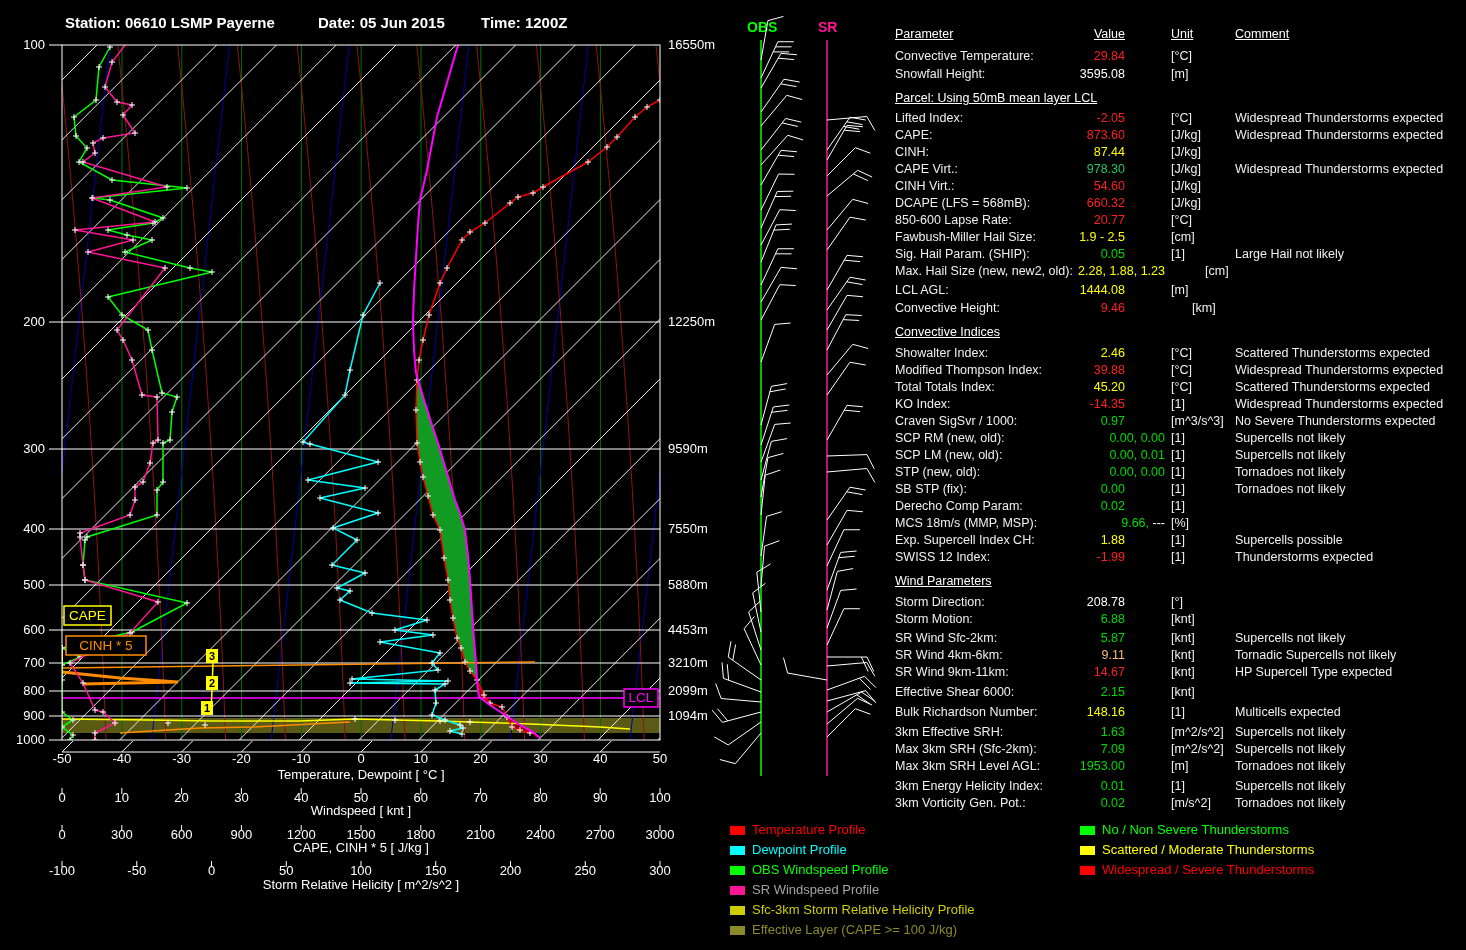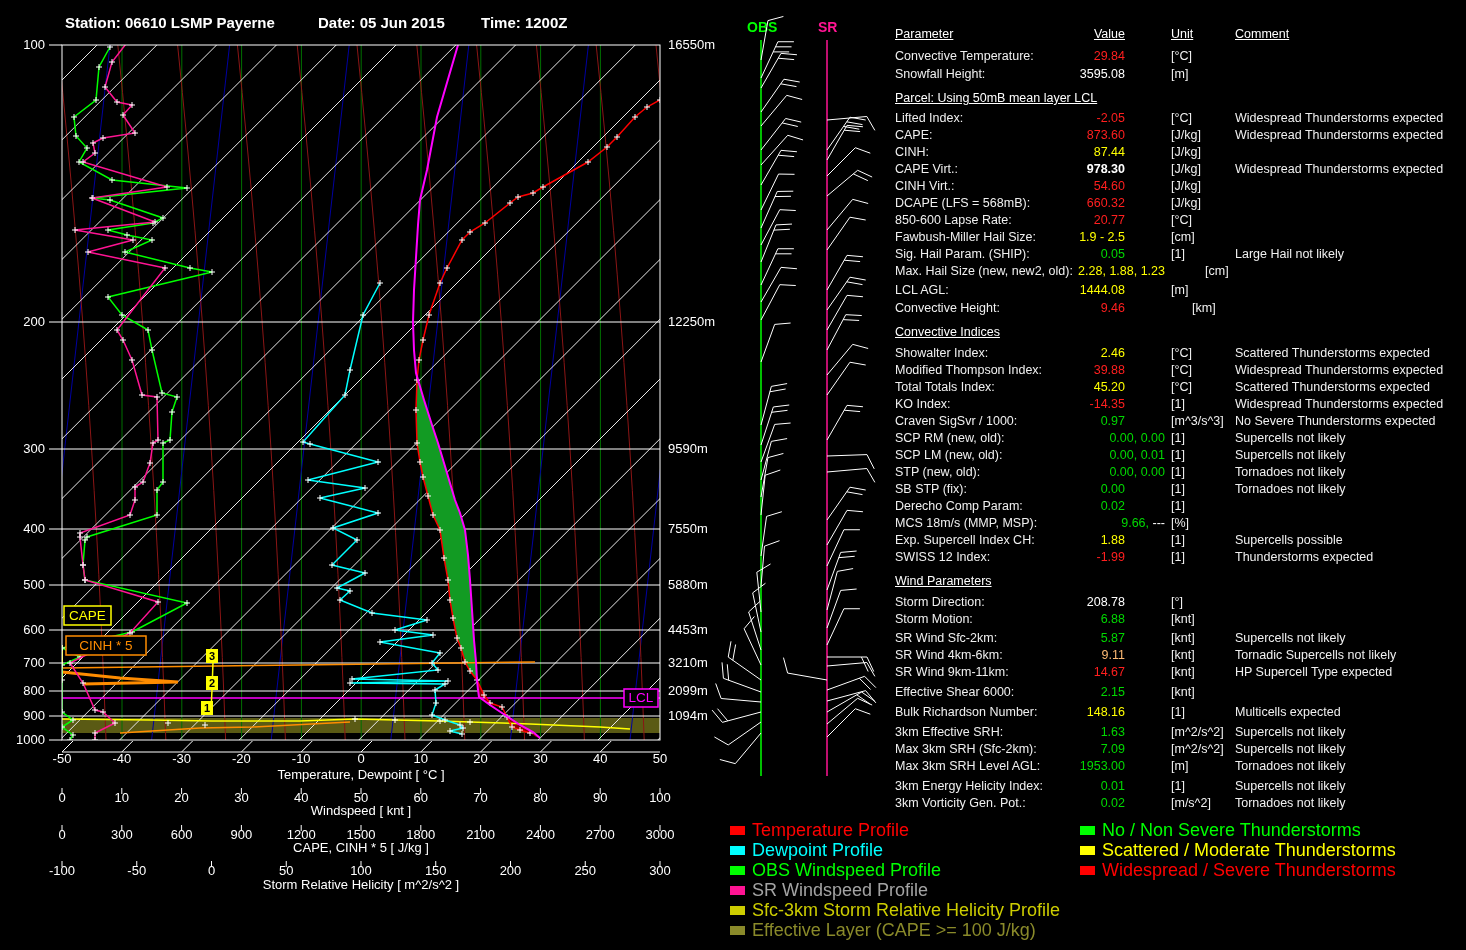--- a/index.html
+++ b/index.html
@@ -7,21 +7,21 @@
        font-family:"Liberation Sans",sans-serif;color:#fff;}
   #skewt-svg{position:absolute;left:0;top:0;}
   .title-seg{position:absolute;top:14px;font-size:15px;font-weight:bold;color:#fff;white-space:nowrap;}
   .trow{position:absolute;height:17px;line-height:17px;font-size:12.5px;white-space:nowrap;}
   .tlabel{position:absolute;left:895px;color:#f0f0f0;}
   .tval{position:absolute;text-align:right;}
   .tunit{position:absolute;color:#f0f0f0;}
   .tcomment{position:absolute;left:1235px;color:#f0f0f0;}
   .thead{color:#fff;text-decoration:underline;}
   .sect{color:#fff;text-decoration:underline;}
-  .legend-item{position:absolute;height:14px;line-height:12px;font-size:18px;white-space:nowrap;}
+  .legend-item{position:absolute;height:14px;line-height:12px;font-size:13px;white-space:nowrap;}
   .legend-swatch{position:absolute;left:0;top:2px;width:15px;height:9px;display:inline-block;}
   .legend-text{position:absolute;left:22px;top:0;}
 </style>
 </head>
 <body>
 
 <svg id="skewt-svg" width="1466" height="950">
     <defs>
       <clipPath id="plotclip">
         <rect x="62" y="45" width="598" height="695"></rect>
@@ -621,21 +621,21 @@
       <div class="tunit" style="left: 1171px;">[J/kg]</div>
       <div class="tcomment">Widespread Thunderstorms expected</div>
     </div>
     <div class="trow" style="top: 144px;">
       <div class="tlabel">CINH:</div>
       <div class="tval" style="left: 895px; width: 230px;"><span style="color: rgb(255, 255, 0); margin-left: 32px;">87.44</span></div>
       <div class="tunit" style="left: 1171px;">[J/kg]</div>
     </div>
     <div class="trow" style="top: 161px;">
       <div class="tlabel">CAPE Virt.:</div>
-      <div class="tval" style="left: 895px; width: 230px;"><span style="color: #ffffff; font-weight: bold;">978.30</span></div>
+      <div class="tval" style="left: 895px; width: 230px;"><span style="color: #22c55e;">978.30</span></div>
       <div class="tunit" style="left: 1171px;">[J/kg]</div>
       <div class="tcomment">Widespread Thunderstorms expected</div>
     </div>
     <div class="trow" style="top: 178px;">
       <div class="tlabel">CINH Virt.:</div>
       <div class="tval" style="left: 895px; width: 230px;"><span style="color: rgb(255, 31, 31);">54.60</span></div>
       <div class="tunit" style="left: 1171px;">[J/kg]</div>
     </div>
     <div class="trow" style="top: 195px;">
       <div class="tlabel">DCAPE (LFS = 568mB):</div>

